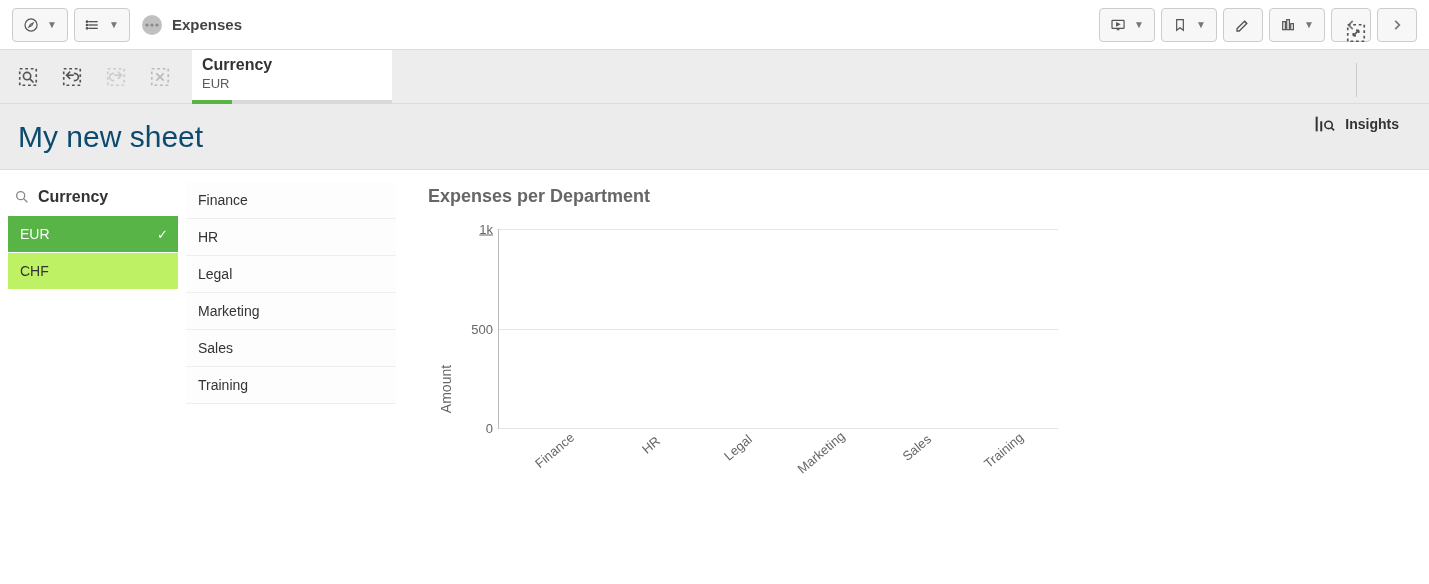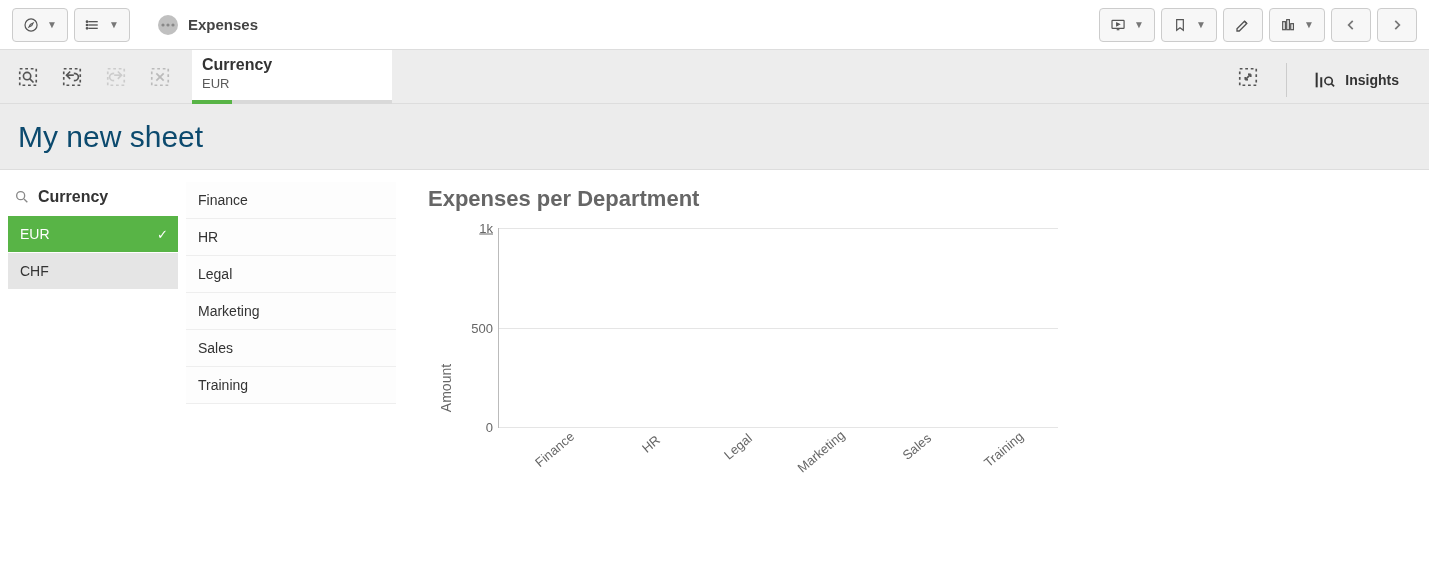--- a/index.html
+++ b/index.html
@@ -4,59 +4,59 @@
 <style>
   * { box-sizing: border-box; margin: 0; padding: 0; }
   body { font-family: -apple-system, BlinkMacSystemFont, "Segoe UI", Arial, sans-serif; font-size: 14px; color: #333; background: #fff; width: 1429px; }
 
   
   .topbar { height: 50px; background: #fff; border-bottom: 1px solid #ddd; display: flex; align-items: center; padding: 0 12px; gap: 6px; }
   .btn { height: 34px; border: 1px solid #ccc; background: #f7f7f7; border-radius: 4px; display: inline-flex; align-items: center; justify-content: center; padding: 0 10px; cursor: pointer; font-size: 13px; color: #555; gap: 6px; }
   .btn.icon-only { width: 40px; padding: 0; }
   .btn.dropdown { width: 56px; }
   .caret { margin-left: 2px; font-size: 10px; color: #777; }
-  .app-title-wrap { display: flex; align-items: center; gap: 10px; margin-left: 22px; }
+  .app-title-wrap { display: flex; align-items: center; gap: 10px; margin-left: 6px; }
   .app-icon-dots { width: 20px; height: 20px; border-radius: 50%; background: #c0c0c0; display:flex; align-items:center; justify-content:center; color:#fff; font-size:14px; font-weight:bold; letter-spacing:1px; }
   .app-title { font-weight: 700; font-size: 15px; color: #444; }
   .spacer { flex: 1; }
   .right-group { display: flex; gap: 6px; }
 
   
   .selrow { height: 54px; background: #ededed; display: flex; align-items: center; padding-left: 6px; border-bottom: 1px solid #ddd; }
   .selrow .tool-icon { width: 44px; height: 40px; display: flex; align-items: center; justify-content: center; color: #555; cursor: pointer; }
   .selrow .tool-icon.disabled { color: #bbb; cursor: default; }
   .filter-tab { background: #fff; height: 54px; min-width: 200px; padding: 6px 24px 0 10px; position: relative; margin-left: 10px; }
   .filter-tab .ft-title { font-weight: 700; font-size: 16px; color: #333; }
   .filter-tab .ft-value { font-size: 13px; color: #5a5a5a; margin-top: 2px; }
   .filter-tab::after { content:""; position:absolute; bottom:0; left:0; right:0; height:4px; background: linear-gradient(to right, #58b446 0%, #58b446 20%, #d9d9d9 20%, #d9d9d9 100%); }
-  .selrow-right { margin-left: auto; display: flex; align-items: flex-end; gap: 10px; padding-right: 20px; }
+  .selrow-right { margin-left: auto; display: flex; align-items: center; gap: 10px; padding-right: 20px; flex-direction: column; }
   .insights-btn { display: flex; align-items: center; gap: 10px; font-weight: 700; color: #333; cursor: pointer; padding: 6px 10px; }
   .divider { width: 1px; height: 34px; background: #ccc; margin: 0 6px; }
 
   
   .sheetheader { height: 66px; background: #ececec; display: flex; align-items: center; padding: 0 18px; border-bottom: 1px solid #ddd; }
   .sheet-title { font-size: 30px; color: #0c4a6e; font-weight: 400; letter-spacing: 0px; }
 
   
   .body { display: flex; padding: 12px 10px 24px 8px; gap: 8px; }
 
   
   .filterpane { width: 170px; }
   .filterpane .fp-header { display: flex; align-items: center; gap: 8px; font-weight: 700; font-size: 16px; color: #333; padding: 6px 6px 10px 6px; }
   .fp-search { color:#888; }
   .fp-item { padding: 10px 12px; border-bottom: 1px solid #fff; font-size: 14px; color: #333; cursor: pointer; position: relative; }
-  .fp-item.alt { background: #e5e5e5; }
+  .fp-item.alt { background: #bef264; }
   .fp-item.lighter { background: #fdfdfd; }
   .fp-item.selected { background: #58b446; color: #fff; }
   .fp-item.selected::after { content: "✓"; position: absolute; right: 10px; top: 50%; transform: translateY(-50%); font-size: 13px; }
   .filterpane.department .fp-item { border-bottom: 1px solid #eee; }
 
   
   .chart-area { flex: 1; padding: 4px 24px 0 24px; }
-  .chart-title { font-size: 22px; font-weight: 700; color: #666; margin-bottom: 6px; }
+  .chart-title { font-size: 18px; font-weight: 700; color: #666; margin-bottom: 12px; }
   .chart-wrap { position: relative; height: 340px; }
   .y-label { position: absolute; left: -6px; top: 50%; transform: translateY(-50%) rotate(-90deg); transform-origin: center; color: #666; font-size: 14px; }
   .plot { position: absolute; left: 70px; top: 10px; width: 560px; height: 200px; border-bottom: 1px solid #bbb; border-left: 1px solid #bbb; }
   .ytick { position: absolute; left: -46px; width: 40px; text-align: right; font-size: 13px; color: #666; transform: translateY(-50%); }
   .grid { position: absolute; left: 0; right: 0; height: 1px; background: #e5e5e5; }
   .bars { position: absolute; left: 0; bottom: 0; width: 100%; height: 100%; display: flex; align-items: flex-end; padding: 0 10px; }
   .barwrap { flex: 1; display: flex; justify-content: center; position: relative; }
   .bar { width: 48px; background: #4a7ca8; }
   .xcat { position: absolute; top: 100%; left: 50%; transform-origin: top left; transform: rotate(-40deg) translate(-80%, 10px); white-space: nowrap; font-size: 13px; color: #666; }
 

